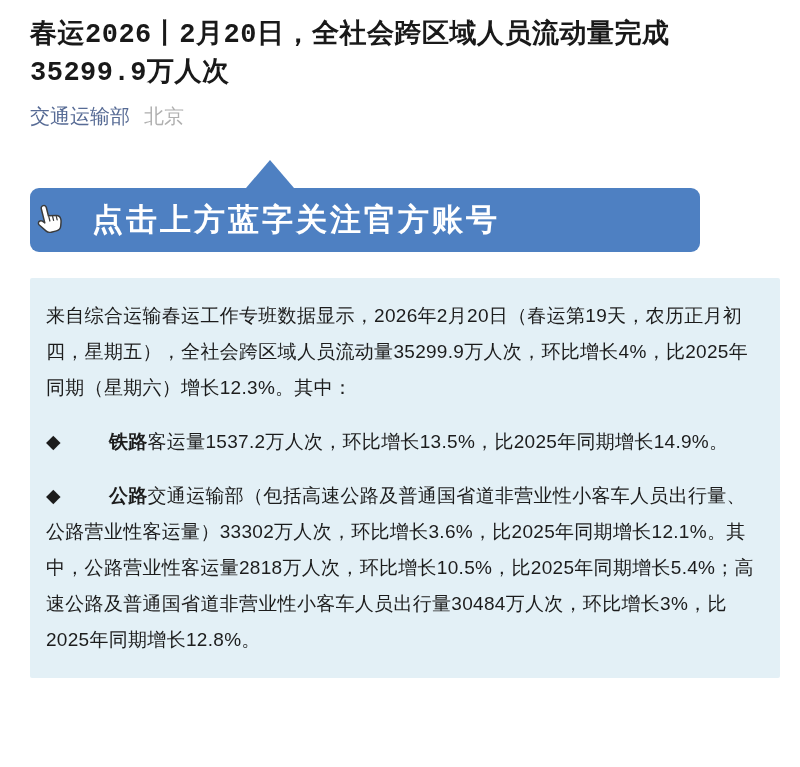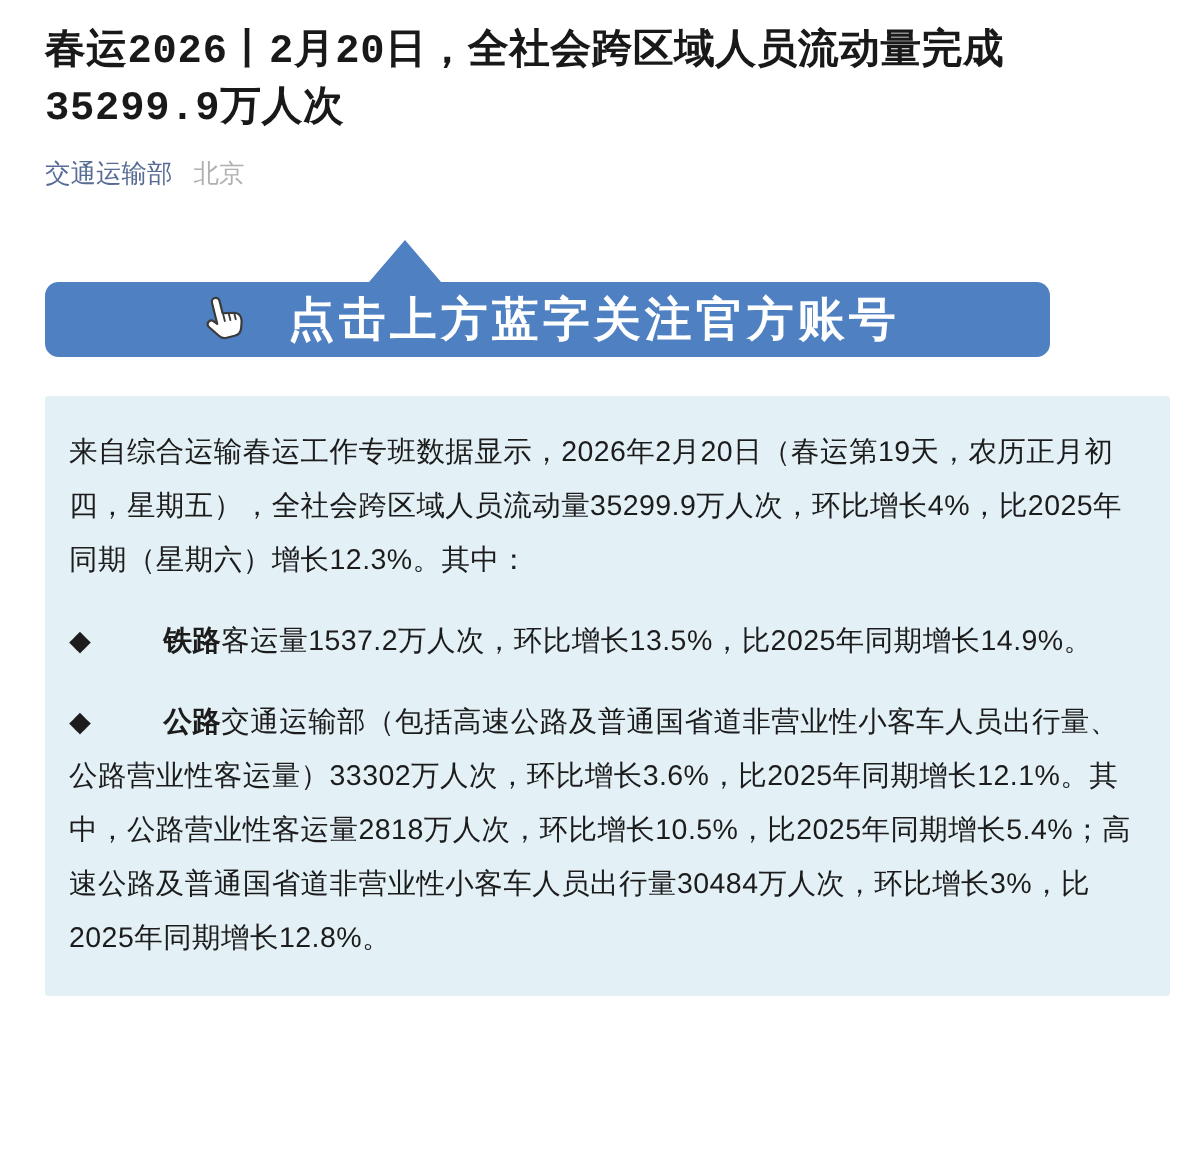--- a/index.html
+++ b/index.html
@@ -24,21 +24,21 @@
     font-size:27px;
     font-weight:700;
     line-height:38px;
     letter-spacing:0.5px;
     color:var(--ink);
     font-family:Liberation Mono, monospace;
   }
   
   .meta{
     margin:12px 30px 0 30px;
-    font-size:17px;
+    font-size:20px;
     line-height:24px;
     display:flex;
     align-items:baseline;
     gap:14px;
     white-space:nowrap;
   }
   .meta .author{
     color:var(--link);
     text-decoration:none;
     cursor:pointer;
@@ -51,26 +51,25 @@
     cursor:pointer;
   }
   .banner-triangle{
     margin-left:216px;
     width:0;height:0;
     border-left:24px solid transparent;
     border-right:24px solid transparent;
     border-bottom:28px solid var(--banner);
   }
   .banner{
-    height:50px;
+    height:64px;
     background:var(--banner);
     border-radius:9px;
     display:flex;
     align-items:center;
-    justify-content:center;
     gap:26px;
   }
   .hand{
     display:inline-flex;
     transform:rotate(-14deg);
     margin-top:-4px;
   }
   .banner-text{
     color:#ffffff;
     font-size:31px;

